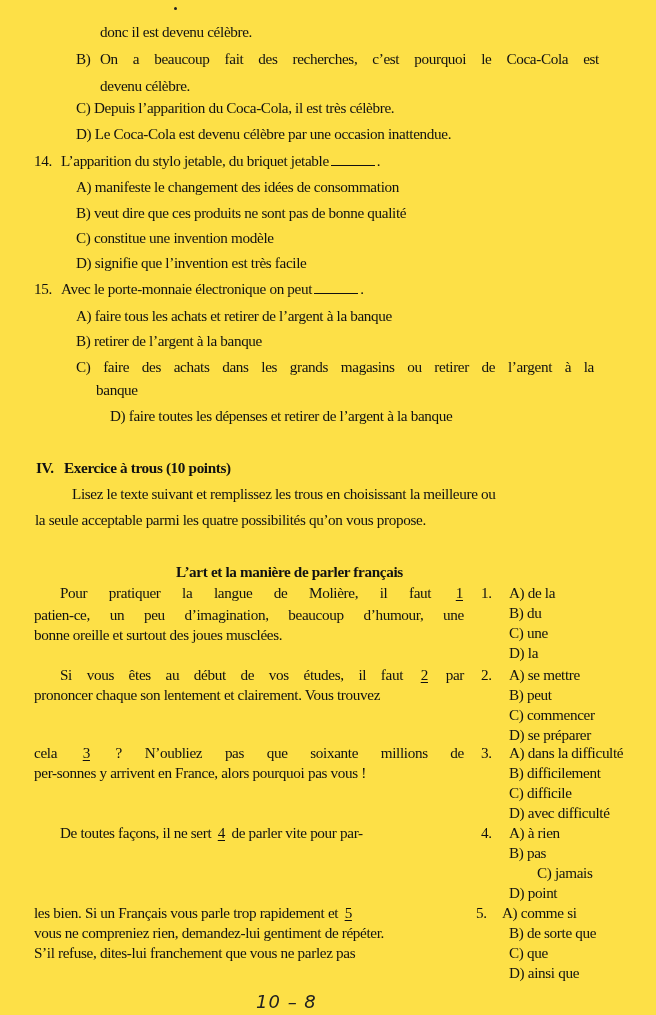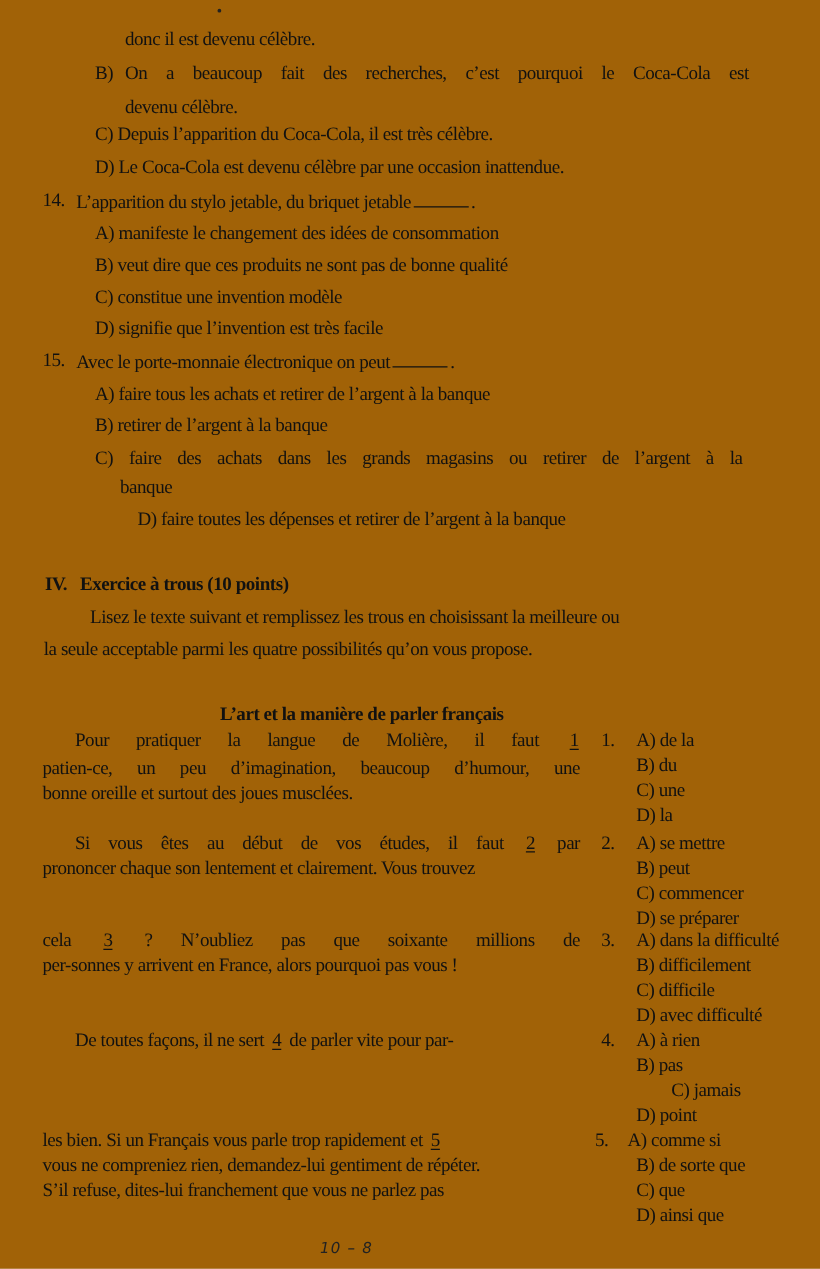--- a/index.html
+++ b/index.html
@@ -1,29 +1,29 @@
 <!DOCTYPE html>
 <html><head>
 <meta charset="utf-8">
 <style>
   html, body { margin: 0; padding: 0; background: #fdfdfd; }
   body { width: 656px; height: 1015px; position: relative; overflow: hidden;
          font-family: "Liberation Serif", "DejaVu Serif", serif; color: #111; }
   .page { position: absolute; left: 0; top: 0; width: 656px; height: 1015px;
-          background: #a16207; }
+          background: #fde047; }
   .ln { position: absolute; font-size: 15.2px; line-height: 20px; white-space: nowrap;
         letter-spacing: -0.35px; }
   .just { white-space: normal; text-align: justify; text-align-last: justify; }
   .b { font-weight: bold; }
   .blank { display: inline-block; border-bottom: 1px solid #111; min-width: 44px; height: 14px;
            vertical-align: baseline; margin: 0 2px; }
   .gap { display: inline-block; text-decoration: underline; text-underline-offset: 2px; padding: 0 3px; }
   .dot { position: absolute; left: 174px; top: 7px; width: 3px; height: 3px; background: #222; border-radius: 50%; }
   .pageno { position: absolute; left: 256px; top: 991px; font-family: "DejaVu Sans", sans-serif;
-            font-size: 12px; font-style: italic; letter-spacing: 1px; color: #222; }
+            font-size: 18px; font-style: italic; letter-spacing: 1px; color: #222; }
 </style>
 </head>
 <body>
 
 <div class="page">
   <span class="dot"></span>
 
   <div class="ln" style="left:100px; top:22px;">donc il est devenu célèbre.</div>
   <div class="ln" style="left:76px; top:49px;">B)</div>
   <div class="ln just" style="left:100px; top:49px; width:499px;">On a beaucoup fait des recherches, c’est pourquoi le Coca-Cola est</div>

